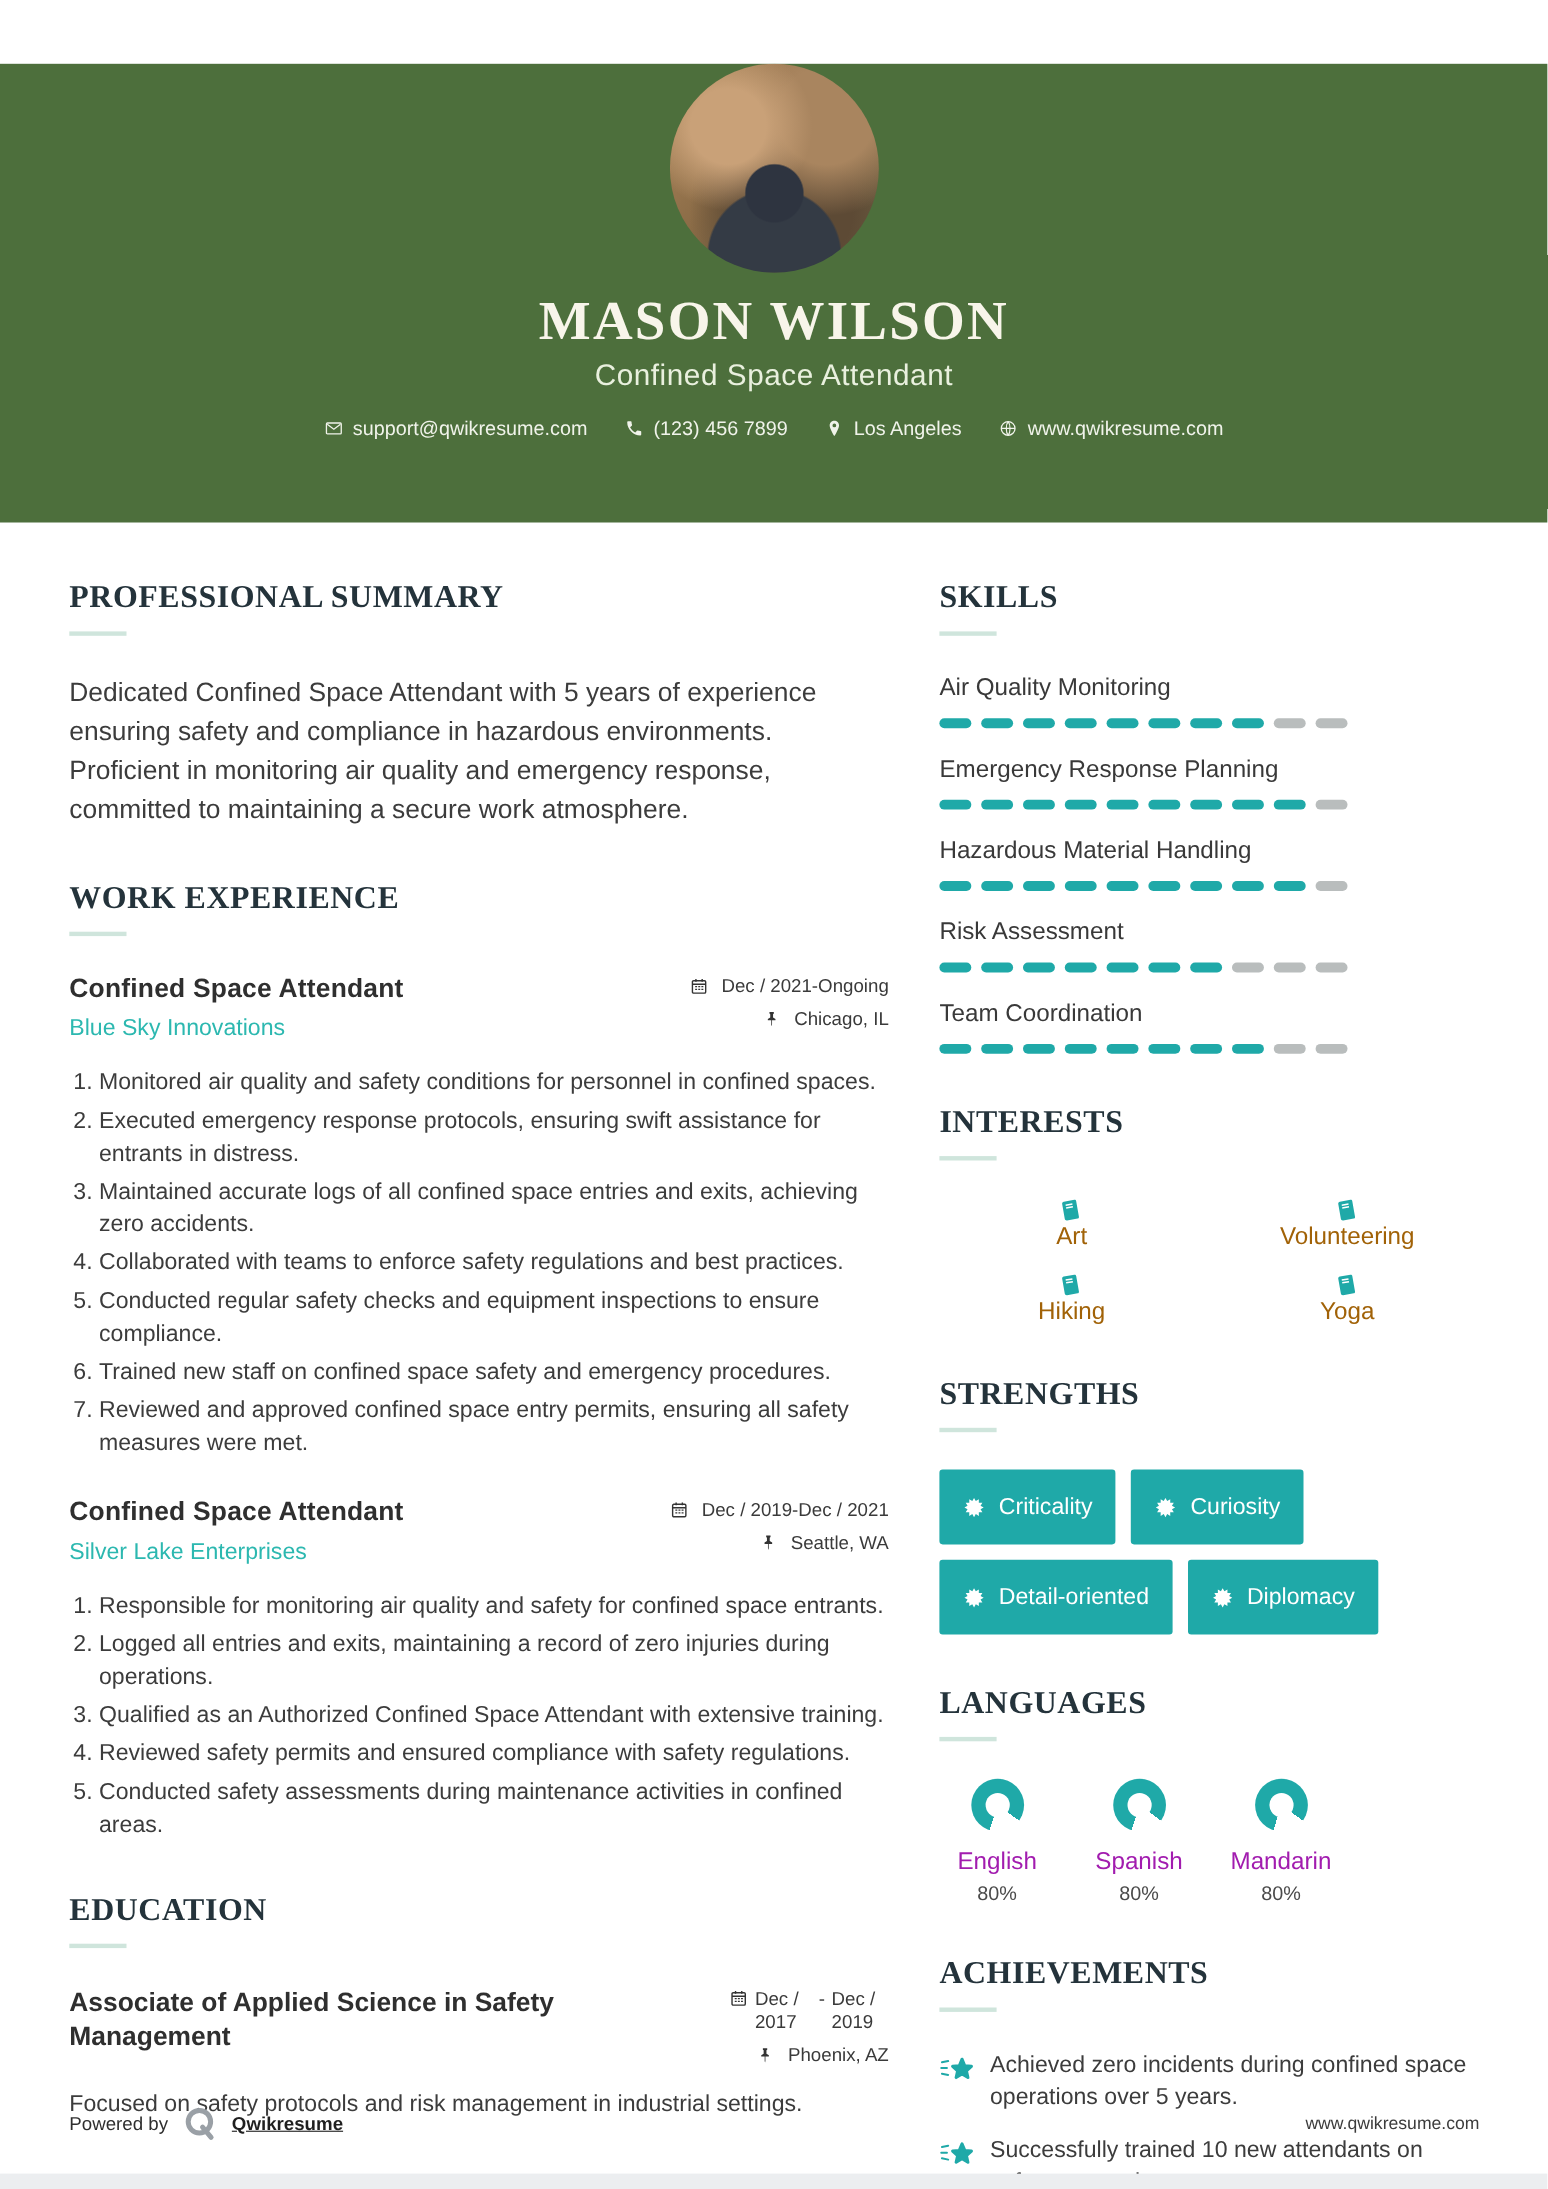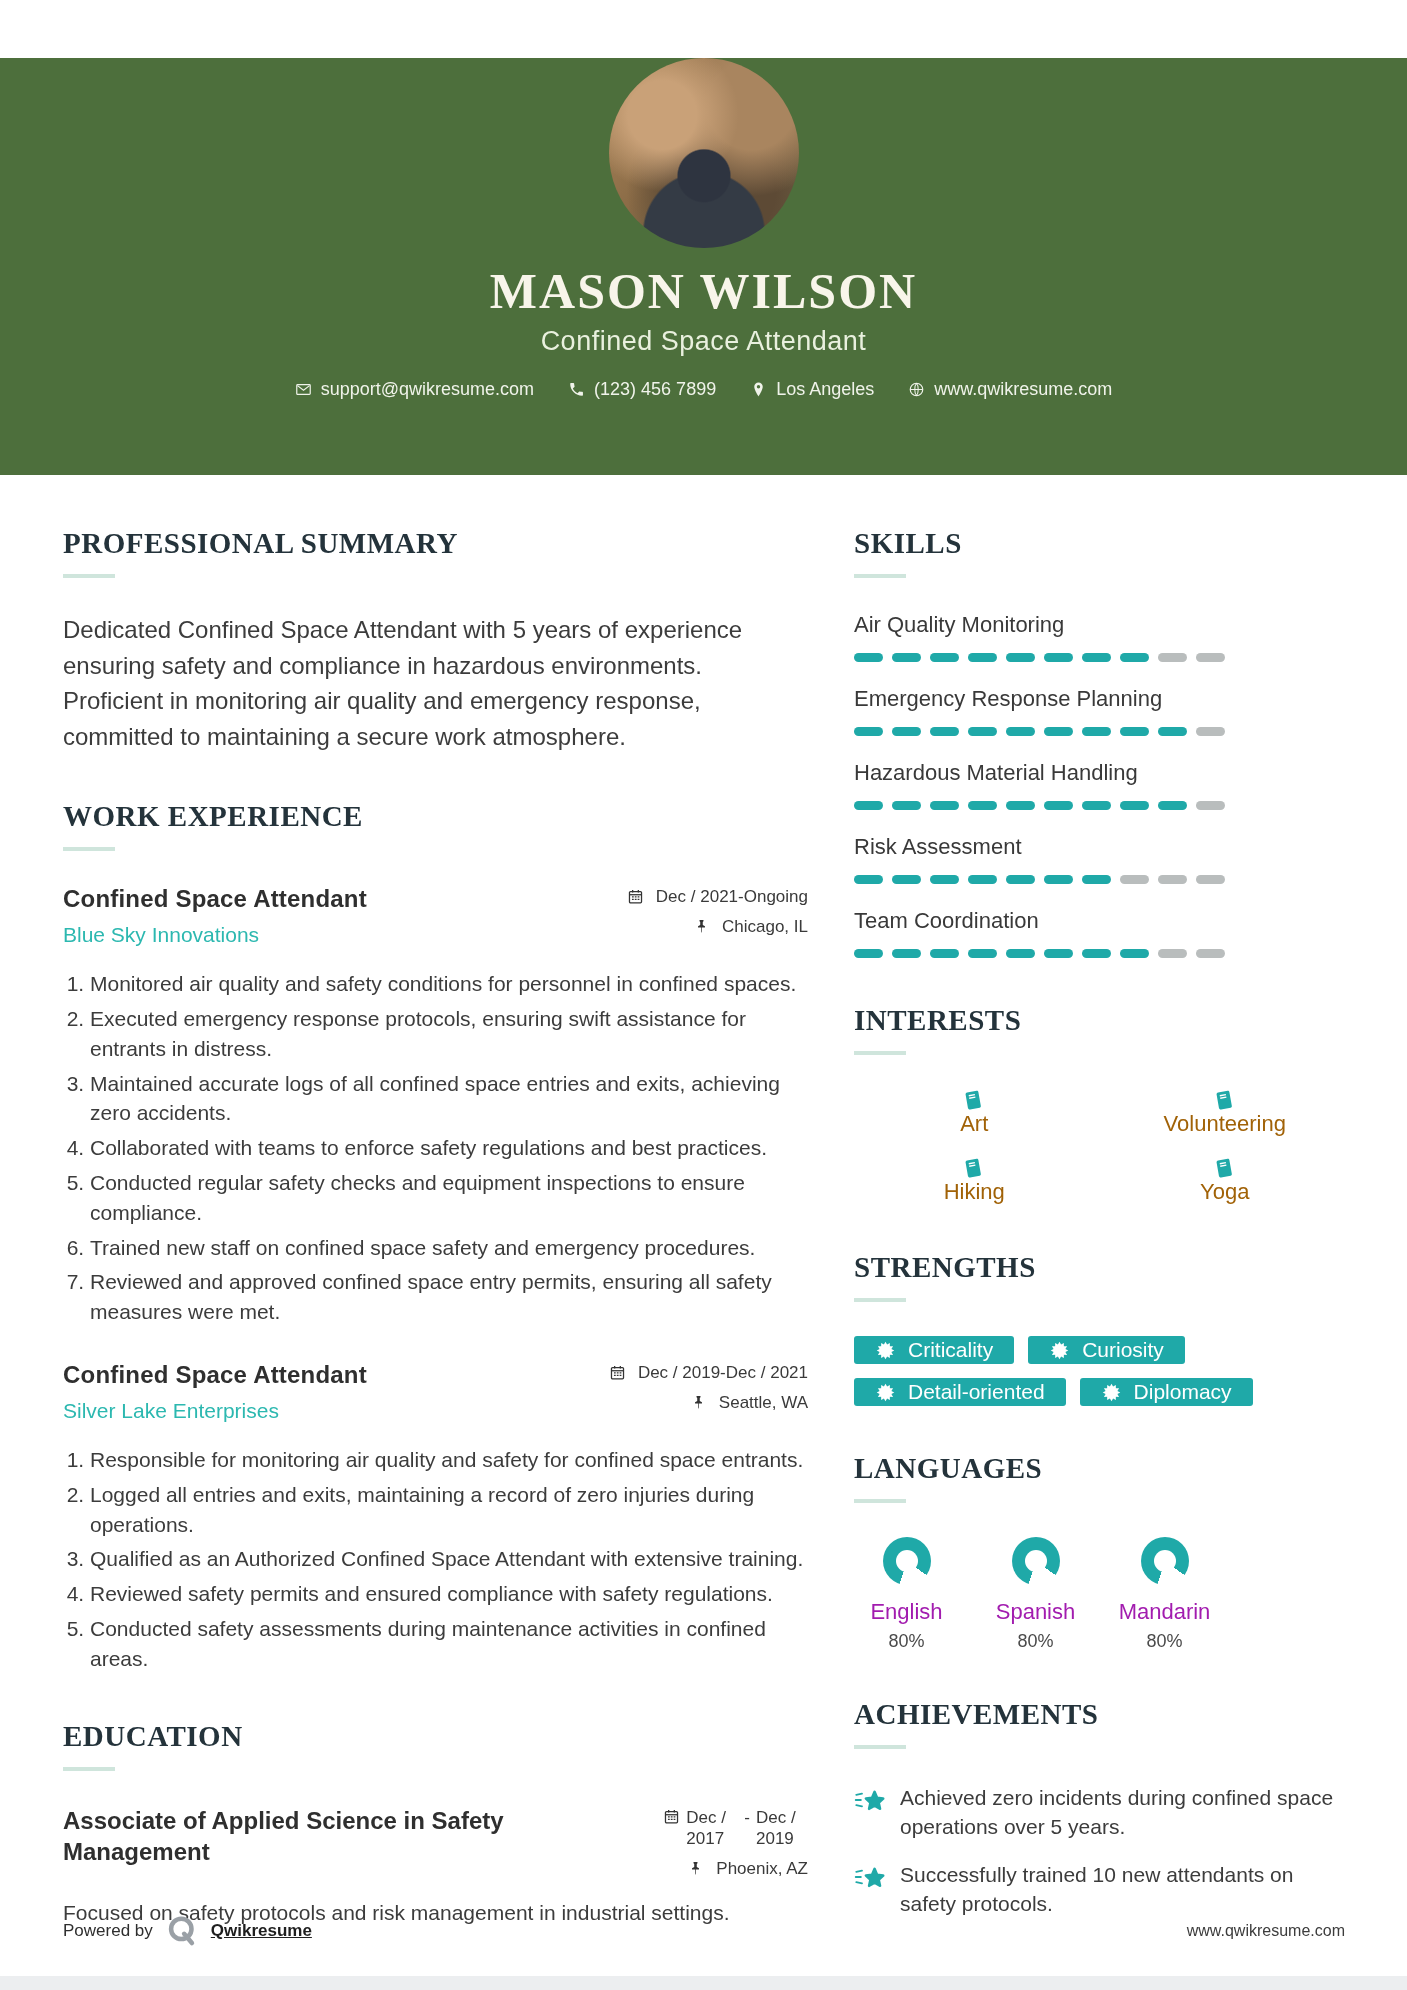--- a/index.html
+++ b/index.html
@@ -75,21 +75,21 @@
   .meter .seg.on{background:var(--accent);}
 
   
   .interests-grid{display:grid;grid-template-columns:1fr 1fr;row-gap:20px;column-gap:10px;}
   .interest{display:flex;align-items:center;font-size:22px;color:#a16207;flex-direction:column;}
   .interest svg{width:22px;height:22px;color:var(--accent);flex:0 0 auto;}
 
   
   .strengths{display:flex;flex-wrap:wrap;gap:14px;}
   .badge{display:inline-flex;align-items:center;gap:12px;background:var(--accent);color:#fff;
-    font-size:21px;padding:2px 21px;border-radius:3px;}
+    font-size:21px;padding:22px 21px;border-radius:3px;}
   .badge svg{width:21px;height:21px;flex:0 0 auto;}
 
   
   .langs{display:flex;gap:24px;}
   .lang{width:105px;display:flex;flex-direction:column;align-items:center;}
   .donut{width:48px;height:48px;border-radius:50%;position:relative;}
   .donut::after{content:"";position:absolute;inset:13px;background:#fff;border-radius:50%;}
   .lang-name{margin-top:14px;font-size:22px;color:#a21caf;}
   .lang-pct{margin-top:6px;font-size:18px;color:#4A4A4A;}
 

